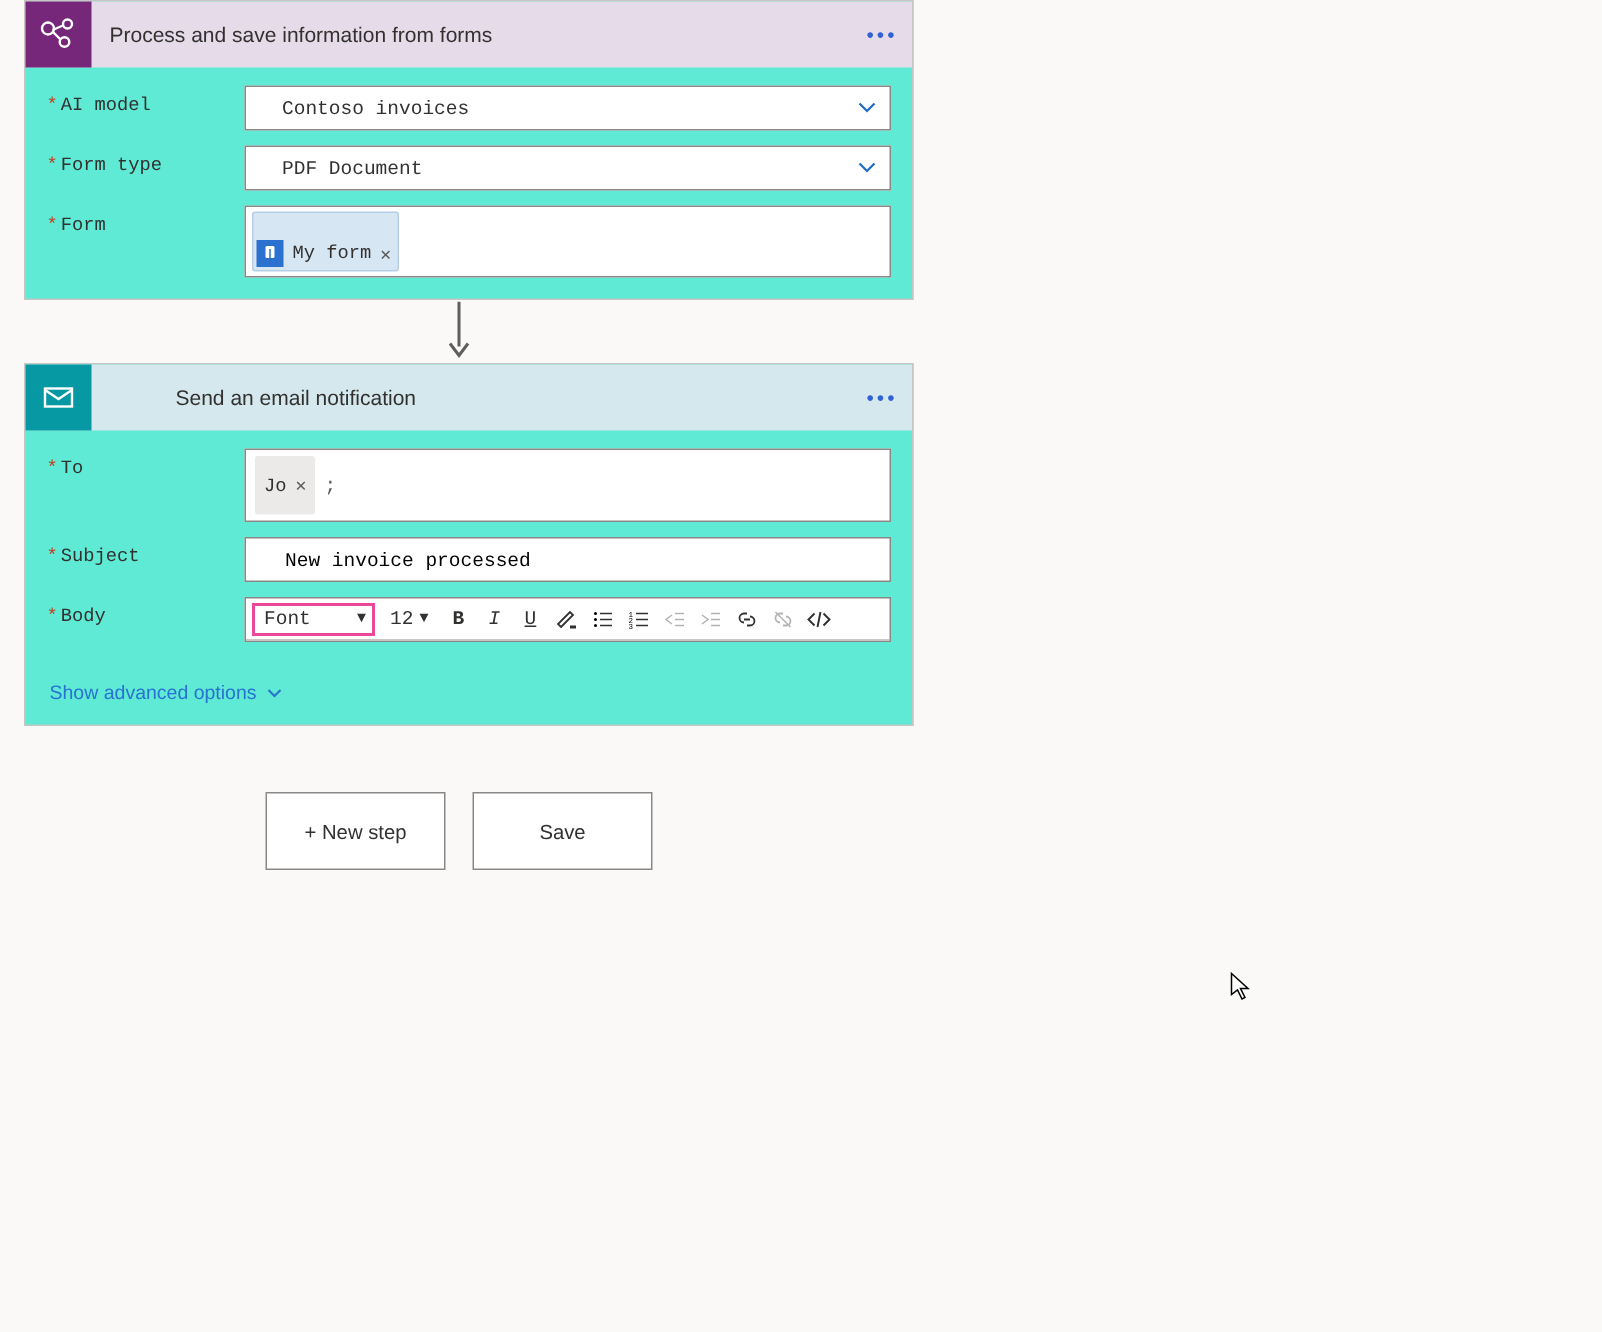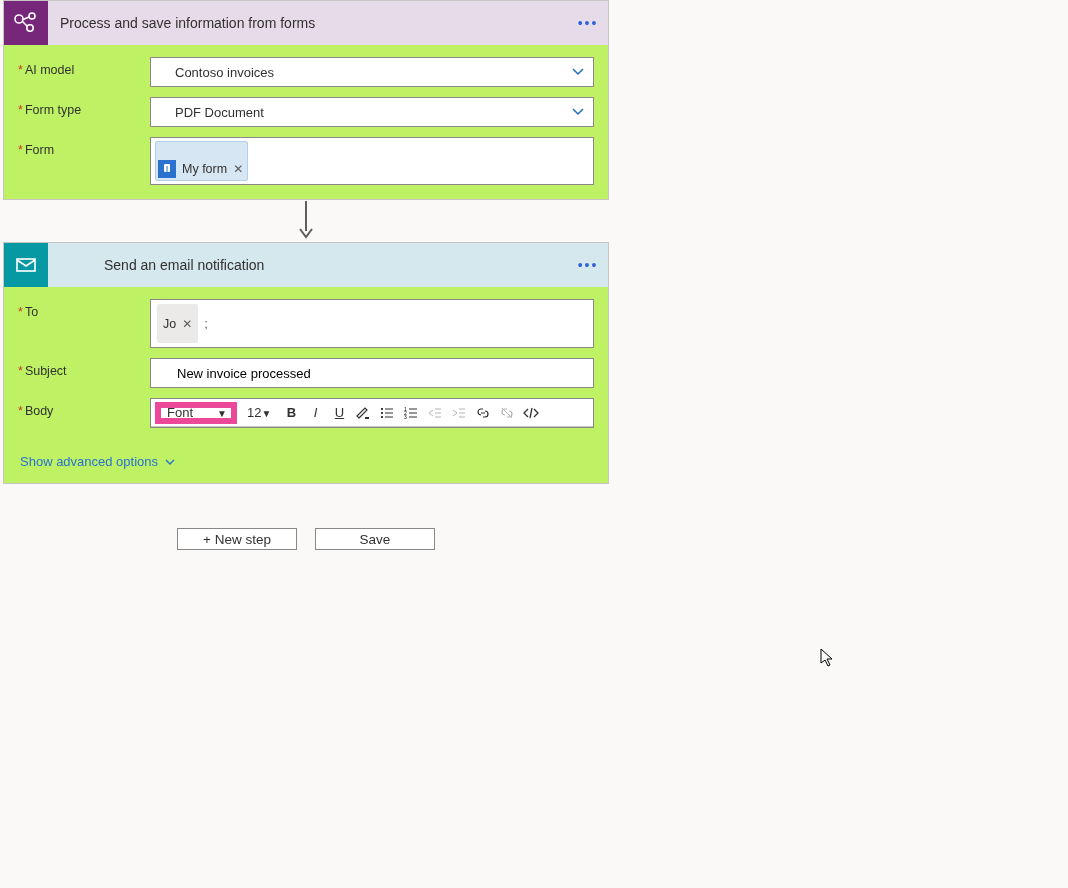--- a/index.html
+++ b/index.html
@@ -11,21 +11,22 @@
     font-size: 13px;
     color: #323130;
   }
   .canvas {
     width: 606px;
     margin-left: 3px;
     position: relative;
   }
   .card {
     border: 1px solid #c8c6c4;
-    background: #bef264;
+    background: #5eead4;
+    margin-left: 13px;
   }
   .card-header {
     display: flex;
     align-items: center;
     height: 44px;
     position: relative;
   }
   .card-header-icon {
     width: 44px; height: 44px;
     display: flex; align-items: center; justify-content: center;
@@ -45,20 +46,21 @@
   }
   .card1 .card-header { background: #e6dbe8; }
   .card1 .card-header-icon { background: #762779; }
   .card2 .card-header { background: #d4e8ee; gap: 44px; }
   .card2 .card-header-icon { background: #0698a3; }
   .card-body { padding: 12px 14px 14px 14px; }
   .row {
     display: flex;
     align-items: flex-start;
     margin-bottom: 10px;
+    font-family: Liberation Mono, monospace;
   }
   .row:last-child { margin-bottom: 0; justify-content: space-between; }
   .label {
     width: 132px;
     padding-top: 6px;
     font-size: 12.5px;
   }
   .label .req { color: #c43e1c; margin-right: 2px; }
   .field { flex: 1; }
   .selectbox, .textbox, .chipbox, .editor-wrap {
@@ -124,21 +126,21 @@
   .tbtn {
     min-width: 24px; height: 24px;
     display: inline-flex; align-items: center; justify-content: center;
     font-size: 13px;
     color: #323130;
     cursor: pointer;
     padding: 0 3px;
   }
   .tbtn.disabled { color: #b5b3b1; cursor: default; }
   .font-select {
-    width: 82px; border: 6px solid #ec4899; height: 22px;
+    width: 82px; border: 2px solid #ec4899; height: 22px;
     display: inline-flex; align-items: center; padding: 0 6px;
     font-size: 13px; position: relative; margin-right: 6px;
   }
   .font-select .caret, .size-select .caret {
     position: absolute; right: 4px; top: 50%; transform: translateY(-50%);
     font-size: 10px;
   }
   .size-select {
     position: relative; display: inline-flex; align-items: center;
     padding: 0 14px 0 4px; height: 22px; font-size: 13px; margin-right: 4px;
@@ -161,21 +163,21 @@
     width: 100%; height: 42px;
     display: flex; align-items: center; justify-content: center;
     color: #605e5c;
   }
   .footer-buttons {
     display: flex; gap: 18px;
     justify-content: center;
     margin-top: 44px;
   }
   .btn {
-    width: 120px; height: 22px;
+    width: 120px; height: 52px;
     border: 1px solid #8a8886;
     background: #fff;
     display: inline-flex; align-items: center; justify-content: center;
     font-size: 13.5px;
     color: #323130;
     cursor: pointer;
   }
   svg { display: block; }
   .cursor {
     position: absolute;

